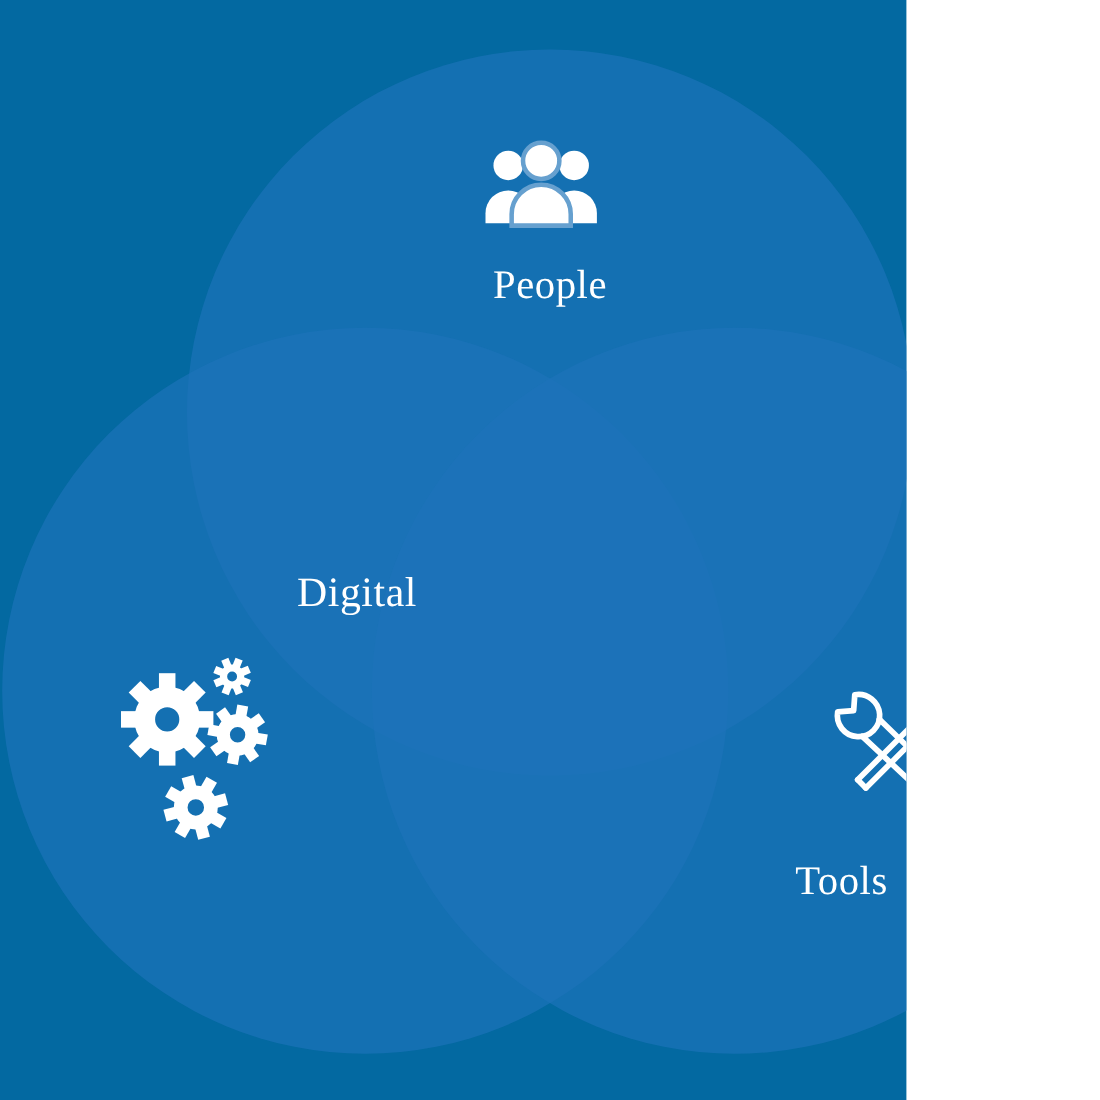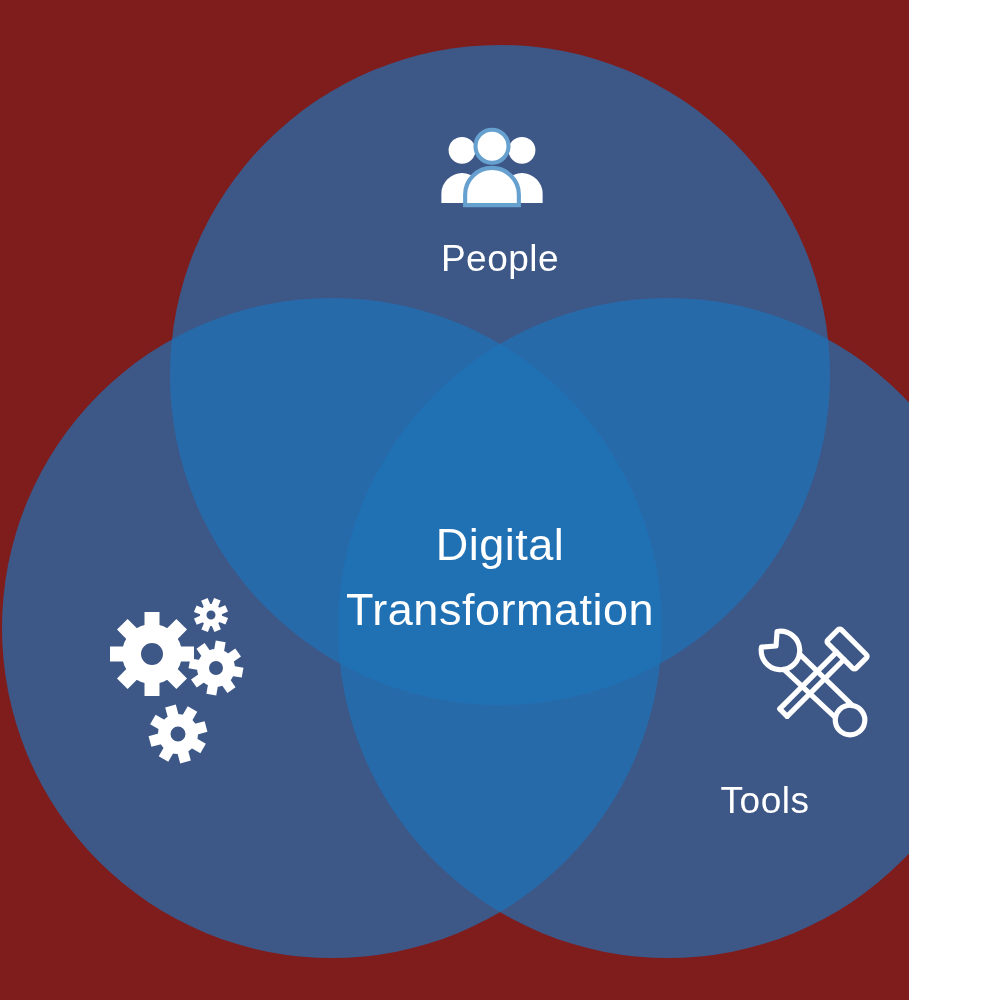--- a/index.html
+++ b/index.html
@@ -1,22 +1,22 @@
 <!DOCTYPE html>
 <html><head>
 <meta charset="utf-8">
 <style>
   html, body { margin: 0; padding: 0; background: #ffffff; }
   .canvas {
     position: relative;
-    width: 909px;
+    width: 824px;
     height: 1000px;
-    background: #7f1d1d;
+    background: #0369a1;
     overflow: hidden;
-    font-family: Liberation Sans, sans-serif;
+    font-family: Liberation Serif, serif;
   }
   .venn-circle {
     position: absolute;
     width: 660px;
     height: 660px;
     border-radius: 50%;
     background: rgba(30, 115, 185, 0.68);
   }
   .circle-top   { left: 170px; top: 45px;  }
   .circle-left  { left: 2px;   top: 298px; }
@@ -35,23 +35,23 @@
   .label-people    { left: 500px; top: 238px; }
   .label-processes { left: 237px; top: 780px; }
   .label-tools     { left: 765px; top: 780px; text-align: right; }
 
   .center-label {
     position: absolute;
     left: 500px;
     top: 512px;
     width: 460px;
     transform: translateX(-50%);
-    text-align: center;
+    text-align: left;
     color: #ffffff;
-    font-size: 45px;
+    font-size: 38px;
     font-weight: 500;
     letter-spacing: 0.5px;
     line-height: 1.45;
     user-select: none;
   }
 
   .icon { position: absolute; }
   .icon-people { left: 430px; top: 118px; width: 124px; height: 104px; }
   .icon-gears  { left: 95px;  top: 588px; width: 160px; height: 180px; }
   .icon-tools  { left: 742px; top: 612px; width: 148px; height: 148px; }
@@ -152,16 +152,15 @@
         <line x1="30.5" y1="70.5" x2="25.5" y2="65.5"></line>
       </g>
     </g>
   </svg>
 
   <div class="set-label label-people">People</div>
   <div class="set-label label-tools">Tools</div>
 
   <div class="center-label">
     <div>Digital</div>
-    <div>Transformation</div>
   </div>
 
 </div>
 
 </body></html>

